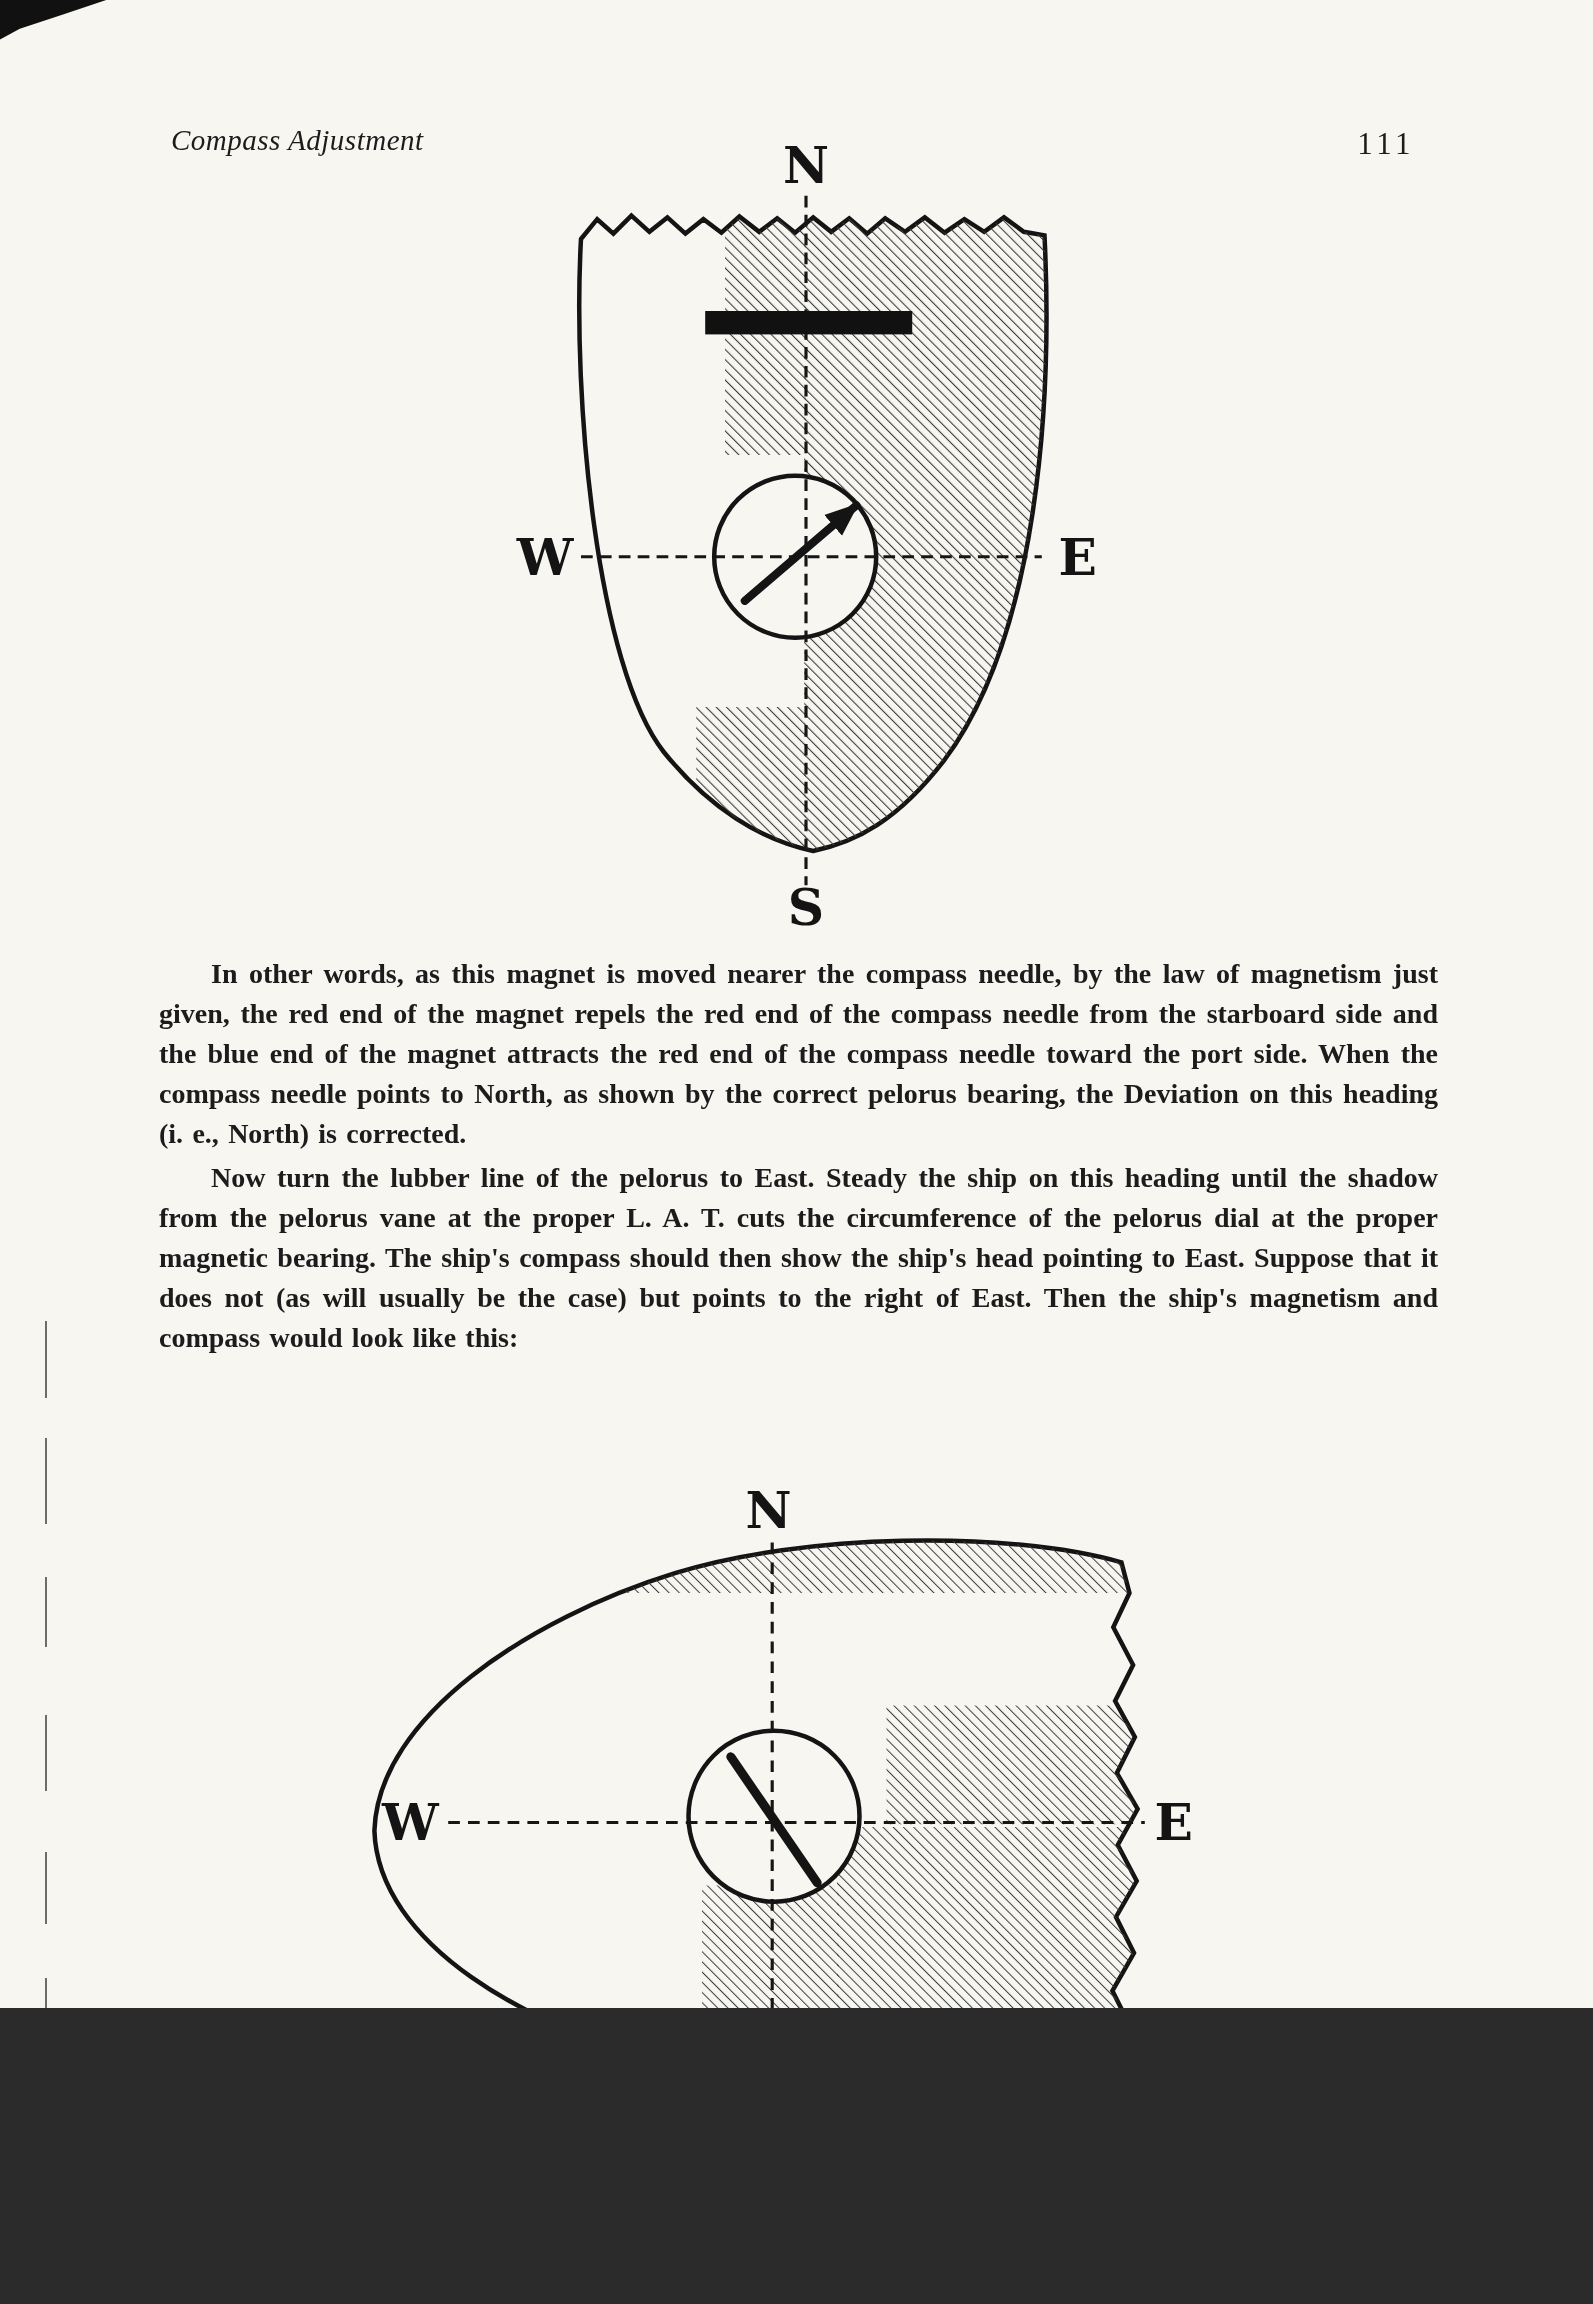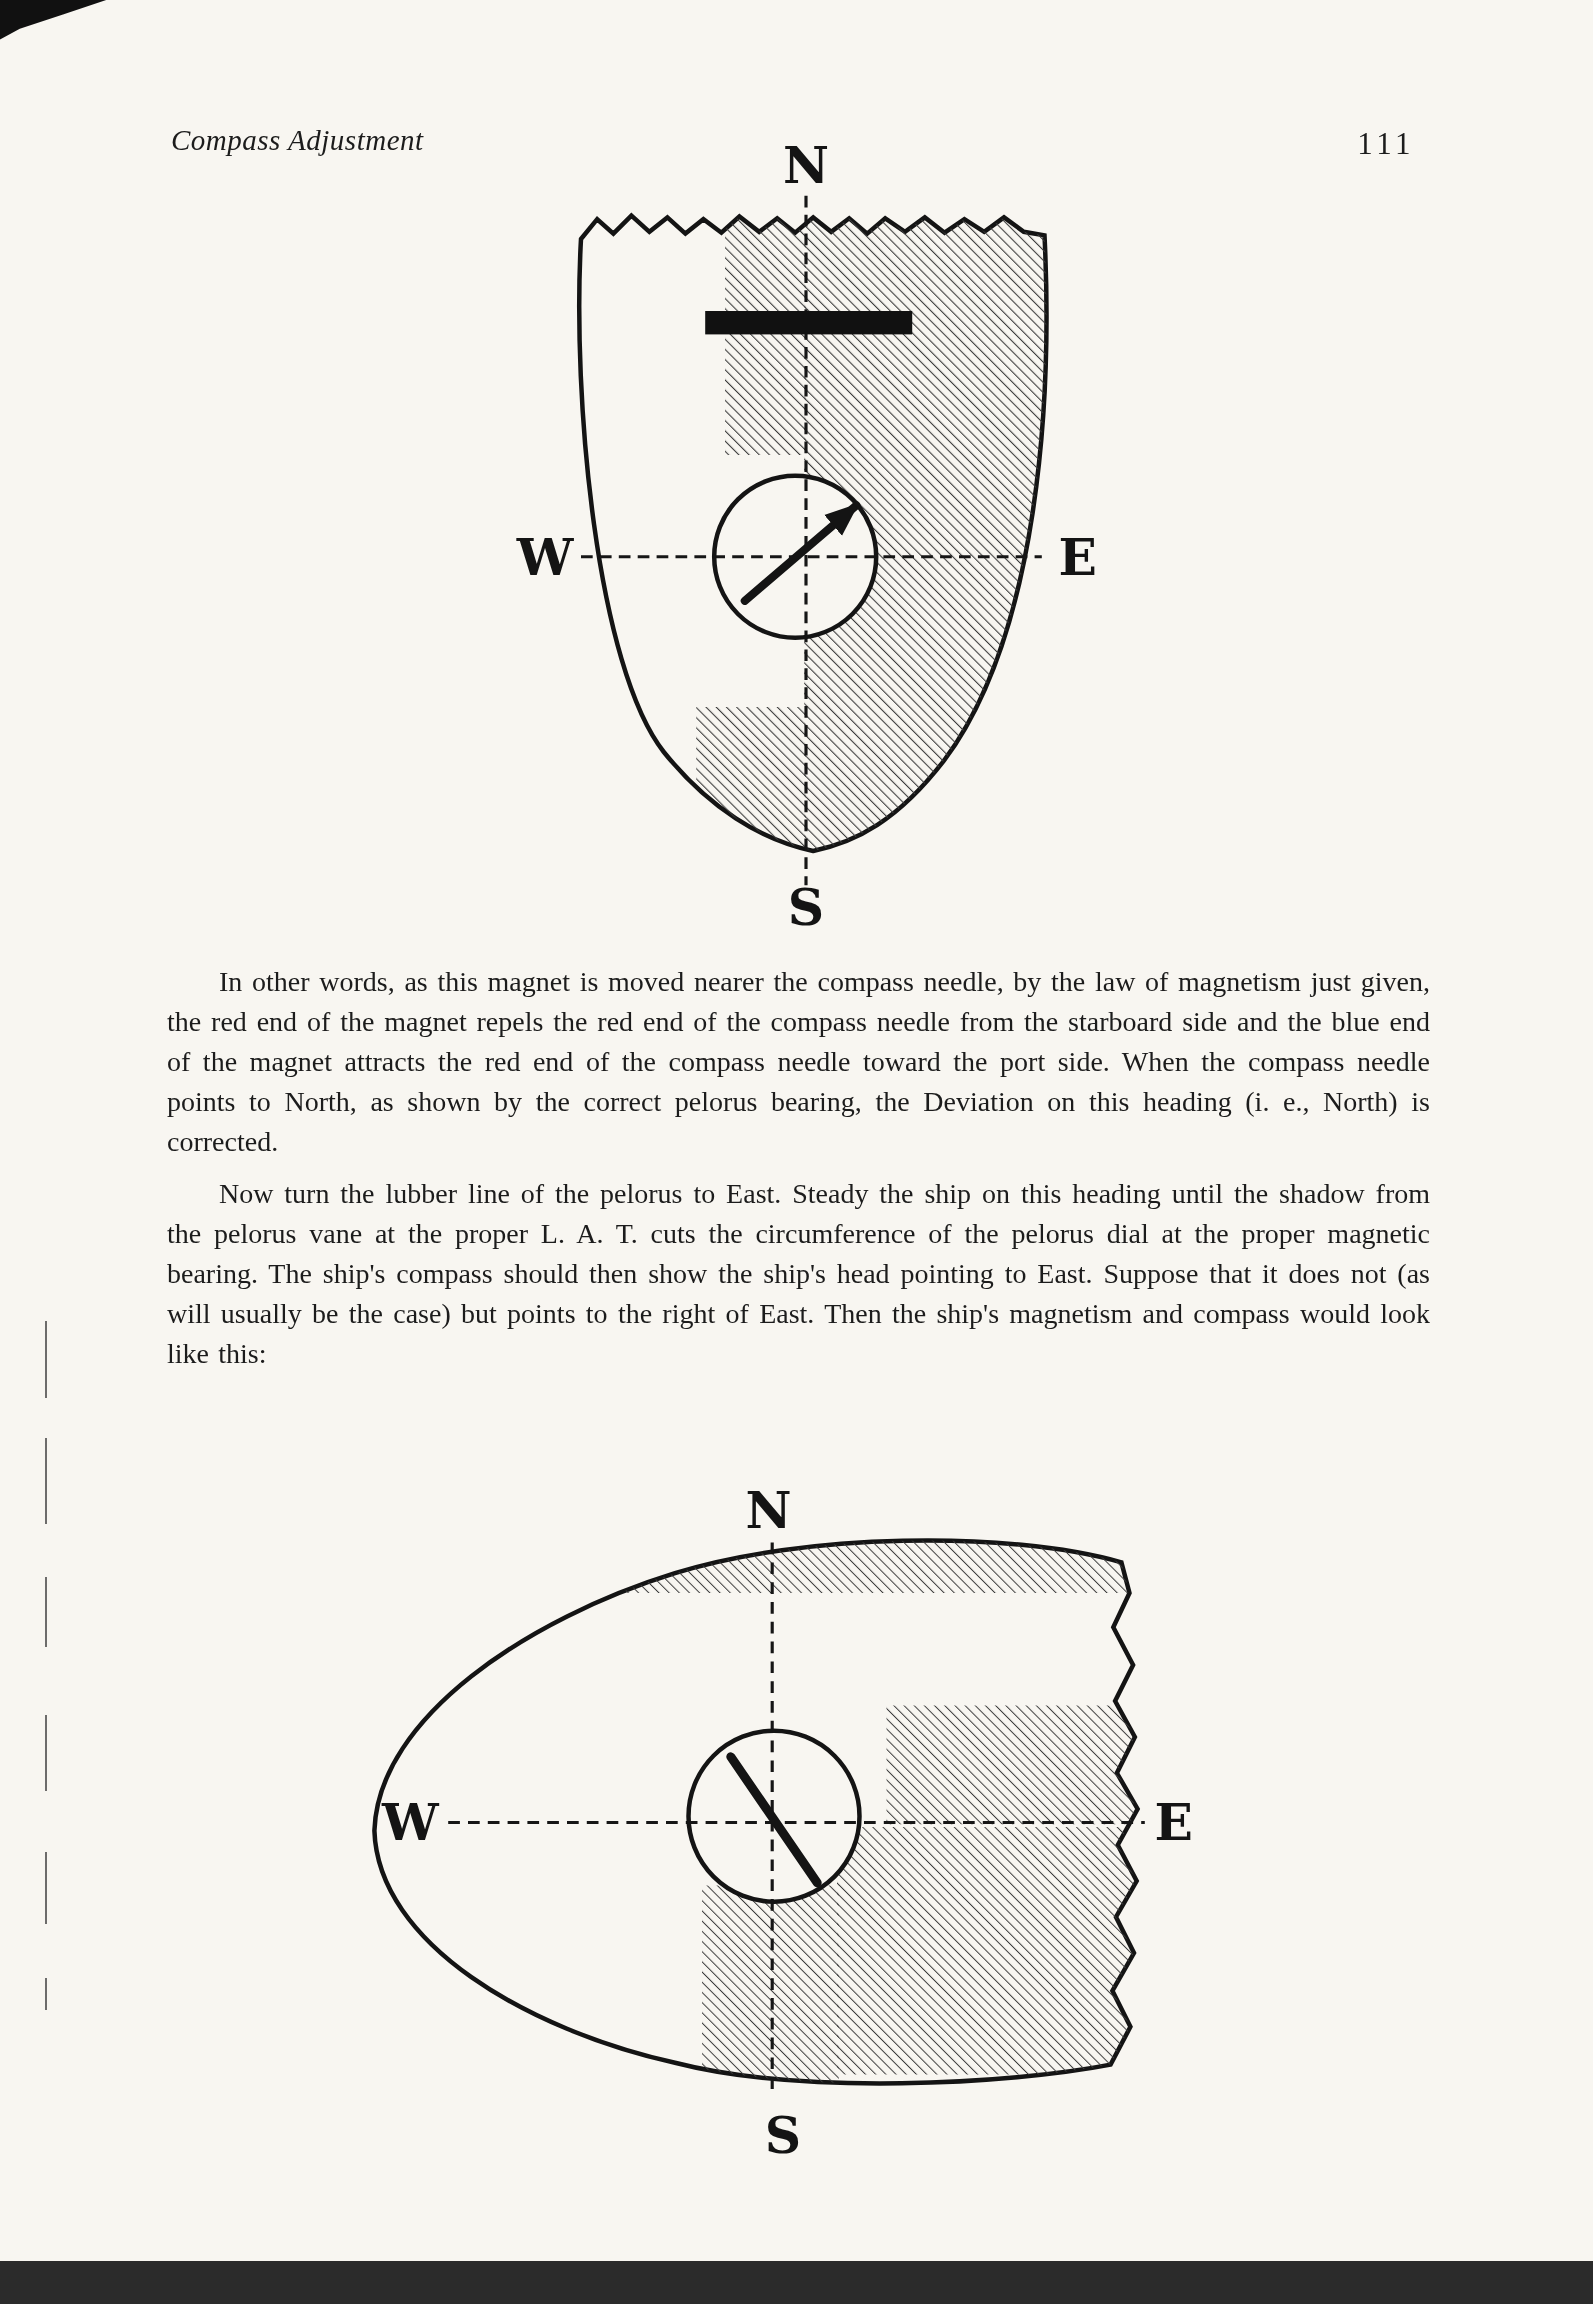--- a/index.html
+++ b/index.html
@@ -1,20 +1,20 @@
 <!DOCTYPE html>
 <html style="font-size:14.4px"><head>
 <meta charset="utf-8">
 <style>
   html, body { margin: 0; padding: 0; }
   body { background: #2b2b2b; }
   .page {
     position: relative;
     width: 1593px;
-    height: 2261px;
+    height: 2008px;
     margin: 0 auto;
     background: #f8f6f1;
     font-family: "Liberation Serif", serif;
     color: #1c1c1c;
     overflow: hidden;
   }
   .running-head {
     position: absolute;
     top: 124px;
     left: 171px;
@@ -34,21 +34,21 @@
   .fig2 { left: 297px; top: 1476px; width: 927px; height: 693px; }
   .text-block {
     position: absolute;
     left: 155px;
     right: 151px;
     top: 950px;
     text-align: justify;
     font-size: 28px;
     line-height: 40px;
   }
-  .text-block p { margin: 12px; text-indent: 52px; word-spacing: 2.3px; }
+  .text-block p { margin: 4px; text-indent: 52px; word-spacing: 2.3px; font-weight: bold; }
   .compass-letter {
     font-family: "DejaVu Serif", serif;
     font-weight: bold;
     font-size: 56px;
     fill: #141414;
   }
   .margin-mark {
     position: absolute;
     left: 45px;
     width: 1.8px;

